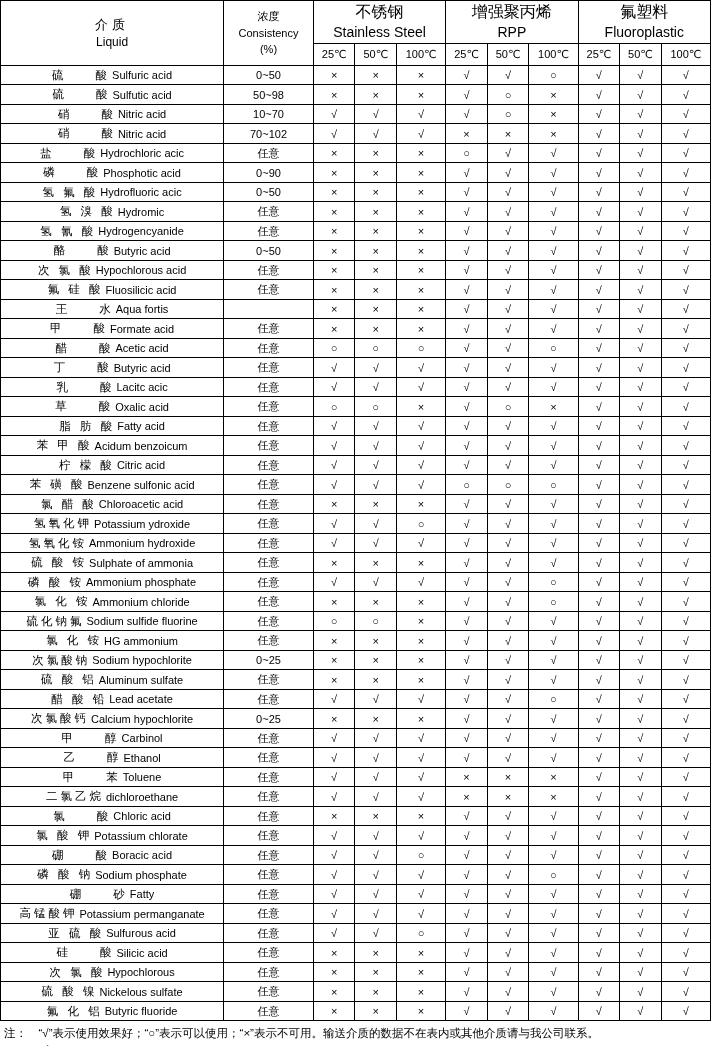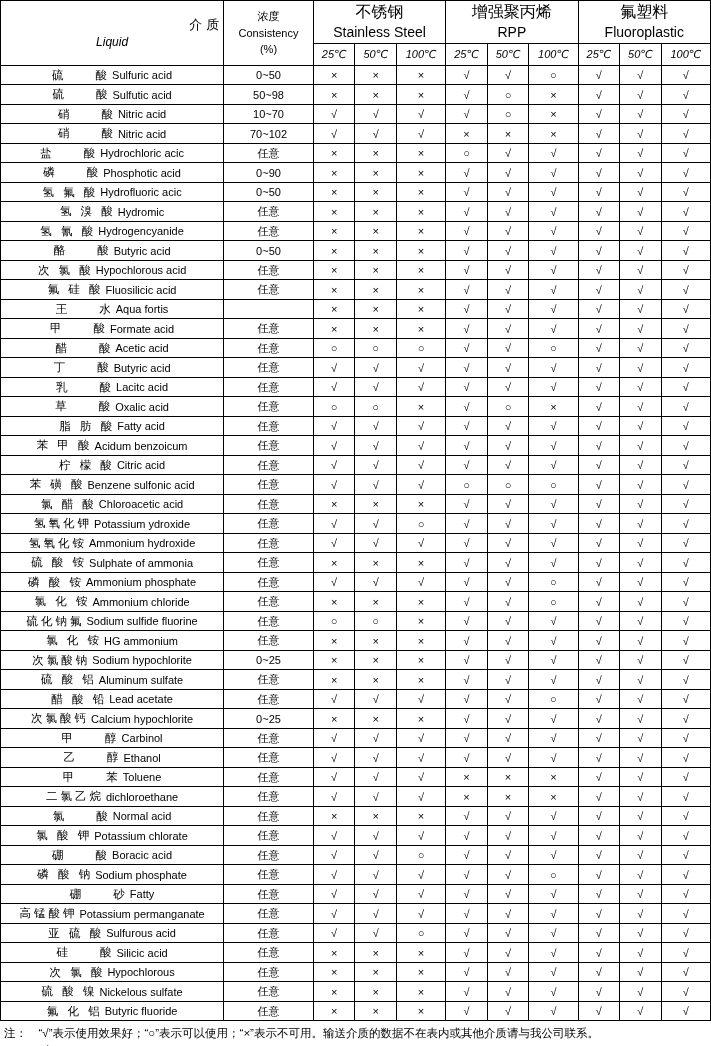--- a/index.html
+++ b/index.html
@@ -17,27 +17,27 @@
   table.chem td, table.chem th{
     border:1px solid #000;
     padding:0;
     text-align:center;
     vertical-align:middle;
     font-weight:normal;
     font-size:11px;
   }
   
   .h-liquid{height:62px;font-size:13px;line-height:1.35;}
-  .h-liquid .cn{font-size:13px;letter-spacing:4px;text-align:right;}
-  .h-liquid .en{font-size:12px;font-style:italic;}
+  .h-liquid .cn{font-size:13px;letter-spacing:4px;}
+  .h-liquid .en{font-size:12px;}
   .h-cons{font-size:11px;line-height:1.5;}
   .h-mat{font-size:12px;line-height:1.4;height:39px;}
   .h-mat .cn{font-size:16px;}
   .h-mat .en{font-size:14px;}
-  .h-temp{height:21px;font-size:10px;font-style:italic;}
+  .h-temp{height:21px;font-size:10px;}
 
   
   td.name{
     text-align:left;
     padding:0 4px 0 5px;
     height:18.5px;
     white-space:nowrap;
     overflow:hidden;
     margin-top:32px;
   }
@@ -322,21 +322,21 @@
         <td class="mark">√</td>
         <td class="mark">√</td>
         <td class="mark">√</td>
         <td class="mark">√</td>
         <td class="mark">√</td>
         <td class="mark">√</td>
         <td class="mark">√</td>
         <td class="mark">√</td>
       </tr>
       <tr>
-        <td class="name"><span class="cn">乳　　酸</span><span class="en">Lacitc acid</span></td>
+        <td class="name"><span class="cn">乳　　酸</span><span class="en">Lacitc acic</span></td>
         <td class="cons">任意</td>
         <td class="mark">√</td>
         <td class="mark">√</td>
         <td class="mark">√</td>
         <td class="mark">√</td>
         <td class="mark">√</td>
         <td class="mark">√</td>
         <td class="mark">√</td>
         <td class="mark">√</td>
         <td class="mark">√</td>
@@ -608,21 +608,21 @@
         <td class="mark">√</td>
         <td class="mark">√</td>
         <td class="mark">×</td>
         <td class="mark">×</td>
         <td class="mark">×</td>
         <td class="mark">√</td>
         <td class="mark">√</td>
         <td class="mark">√</td>
       </tr>
       <tr>
-        <td class="name"><span class="cn">氯　　酸</span><span class="en">Normal acid</span></td>
+        <td class="name"><span class="cn">氯　　酸</span><span class="en">Chloric acid</span></td>
         <td class="cons">任意</td>
         <td class="mark">×</td>
         <td class="mark">×</td>
         <td class="mark">×</td>
         <td class="mark">√</td>
         <td class="mark">√</td>
         <td class="mark">√</td>
         <td class="mark">√</td>
         <td class="mark">√</td>
         <td class="mark">√</td>

